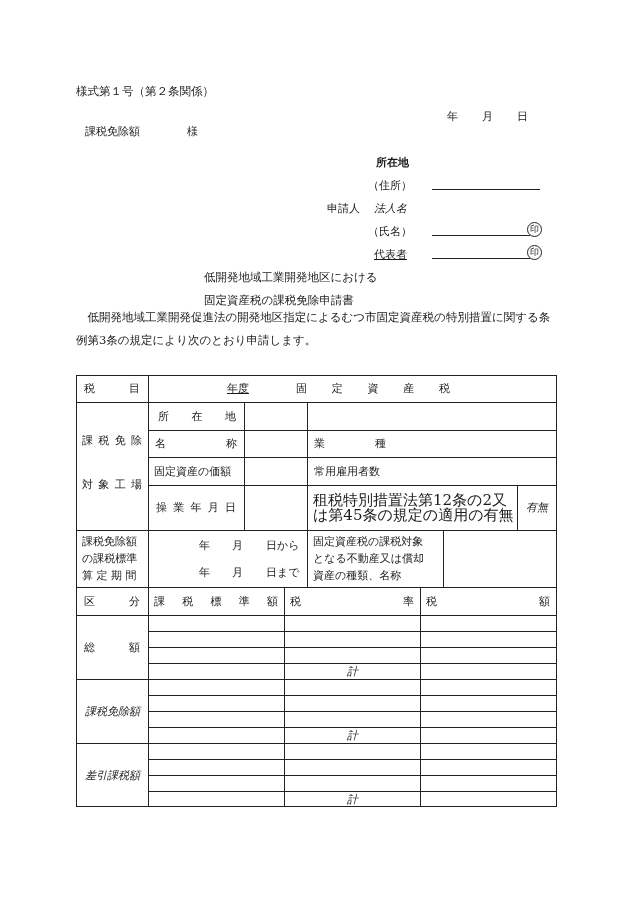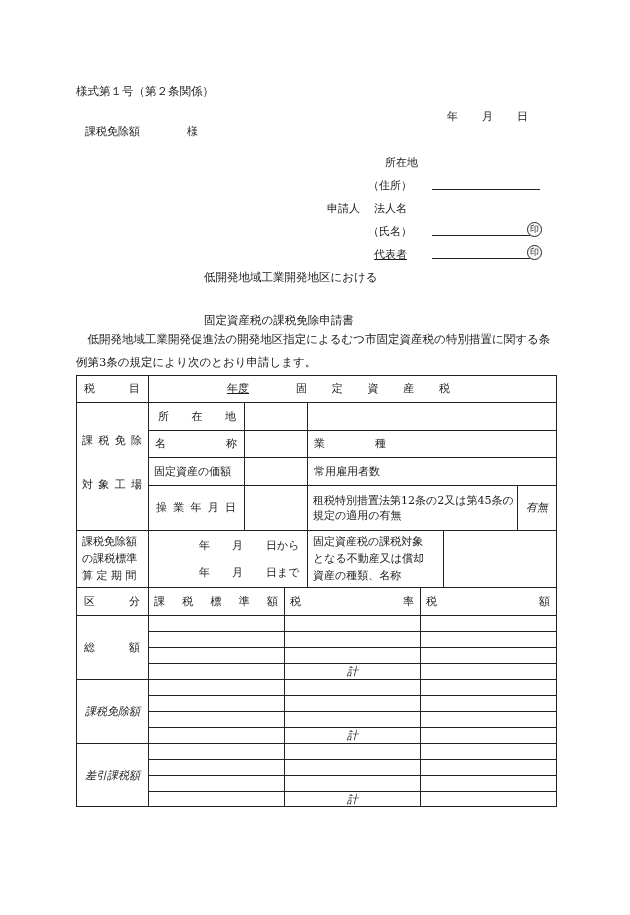--- a/index.html
+++ b/index.html
@@ -29,39 +29,39 @@
 
 <div class="abs" style="left:76px;top:84px;font-size:11.5px;">様式第１号（第２条関係）</div>
 
 <div class="abs" style="left:447px;top:109px;">年</div>
 <div class="abs" style="left:482px;top:109px;">月</div>
 <div class="abs" style="left:517px;top:109px;">日</div>
 
 <div class="abs" style="left:85px;top:124px;">課税免除額</div>
 <div class="abs" style="left:187px;top:124px;">様</div>
 
-<div class="abs" style="left:385px;top:155px;">所在地</div>
+<div class="abs" style="left:376px;top:155px;font-weight:bold;">所在地</div>
 <div class="abs" style="left:368px;top:178px;">（住所）</div>
 <div class="line" style="left:432px;top:189px;width:108px;"></div>
 
 <div class="abs" style="left:327px;top:201px;font-family:Liberation Mono, monospace;">申請人</div>
-<div class="abs" style="left:374px;top:201px;">法人名</div>
+<div class="abs" style="left:374px;top:201px;font-style:italic;">法人名</div>
 
 <div class="abs" style="left:368px;top:224px;">（氏名）</div>
 <div class="line" style="left:432px;top:235px;width:98px;"></div>
 <div class="seal" style="left:527px;top:222px;">印</div>
 
 <div class="abs" style="left:374px;top:247px;text-decoration:underline;">代表者</div>
 <div class="line" style="left:432px;top:258px;width:98px;"></div>
 <div class="seal" style="left:527px;top:245px;">印</div>
 
 <div class="abs" style="left:204px;top:270px;font-size:11.5px;">低開発地域工業開発地区における</div>
-<div class="abs" style="left:204px;top:293px;font-size:11.5px;margin-top:20px;">固定資産税の課税免除申請書</div>
-
-<div class="body-text" style="top:328px;text-indent:1em;left:76px;width:484px;">低開発地域工業開発促進法の開発地区指定によるむつ市固定資産税の特別措置に関する条例第3条の規定により次のとおり申請します。</div>
+<div class="abs" style="left:204px;top:293px;font-size:11.5px;">固定資産税の課税免除申請書</div>
+
+<div class="body-text" style="top:306px;text-indent:1em;left:76px;width:484px;">低開発地域工業開発促進法の開発地区指定によるむつ市固定資産税の特別措置に関する条例第3条の規定により次のとおり申請します。</div>
 
 <div class="tbl"></div>
 
 <div class="h" style="left:76px;top:402px;width:481px;"></div>
 <div class="h" style="left:148px;top:430px;width:409px;"></div>
 <div class="h" style="left:148px;top:457px;width:409px;"></div>
 <div class="h" style="left:148px;top:485px;width:409px;"></div>
 <div class="h" style="left:76px;top:530px;width:481px;"></div>
 <div class="h" style="left:76px;top:587px;width:481px;"></div>
 <div class="h" style="left:76px;top:615px;width:481px;"></div>
@@ -140,21 +140,21 @@
 <div class="cell" style="left:400px;top:457px;width:156px;height:28px;"></div>
 
 <div class="cell spread" style="left:156px;top:485px;width:80px;height:45px;">
   <span>操</span>
     <span>業</span>
     <span>年</span>
     <span>月</span>
     <span>日</span>
 </div>
 <div class="cell" style="left:245px;top:485px;width:61px;height:45px;"></div>
-<div class="cell" style="left:313px;top:485px;width:202px;height:45px;white-space:normal;line-height:15px;font-size:11px;">
+<div class="cell" style="left:313px;top:485px;width:202px;height:45px;white-space:normal;line-height:15px;font-size:15px;">
   <span>租税特別措置法第12条の2又は第45条の規定の適用の有無</span>
 </div>
 <div class="cell center" style="left:518px;top:485px;width:38px;height:45px;">有無</div>
 
 <div class="cell" style="left:82px;top:530px;height:57px;flex-direction:column;align-items:flex-start;justify-content:center;line-height:17px;">
   <span>課税免除額</span>
   <span>の課税標準</span>
   <span>算 定 期 間</span>
 </div>
 <div class="abs" style="left:199px;top:538px;">年</div>

